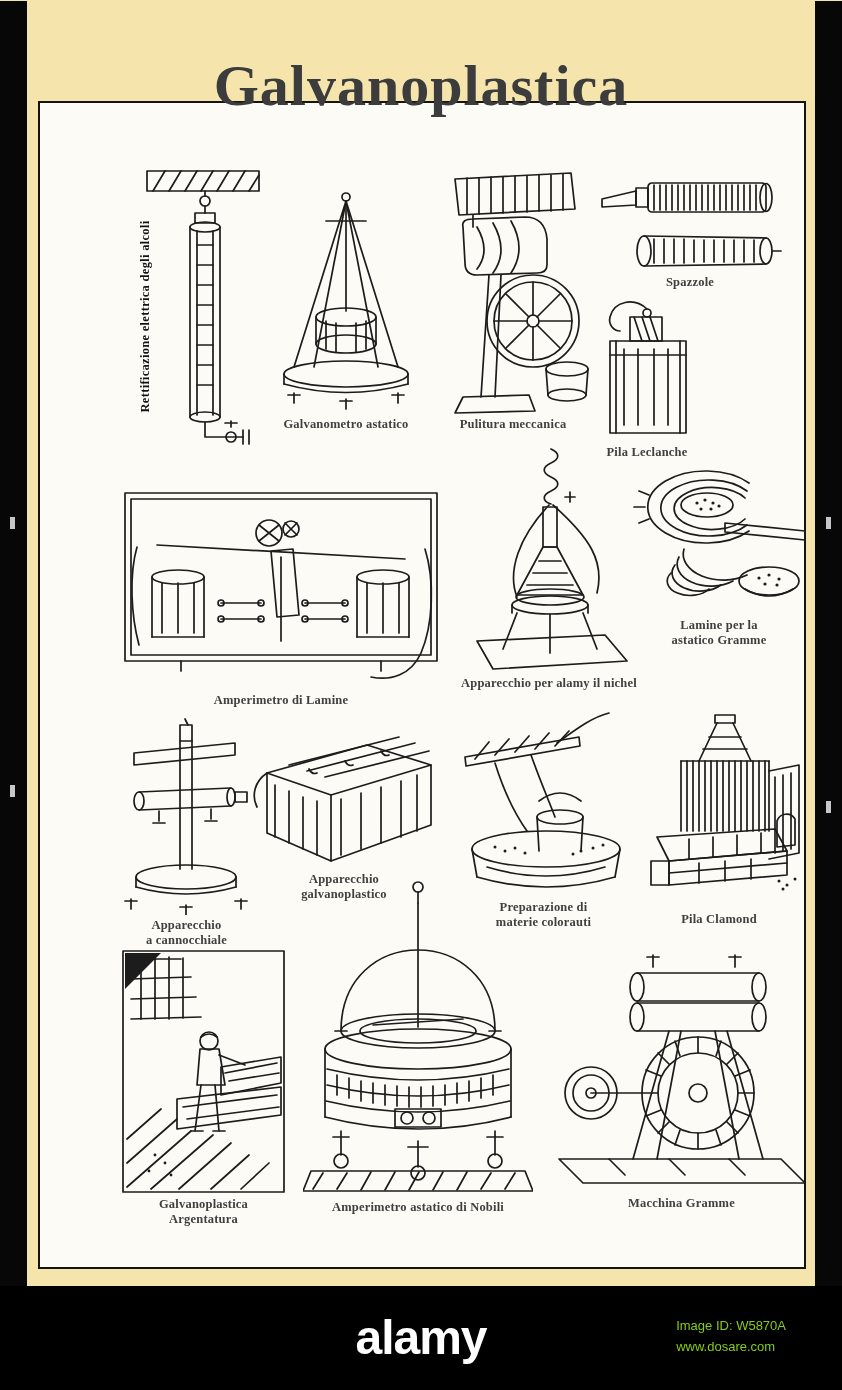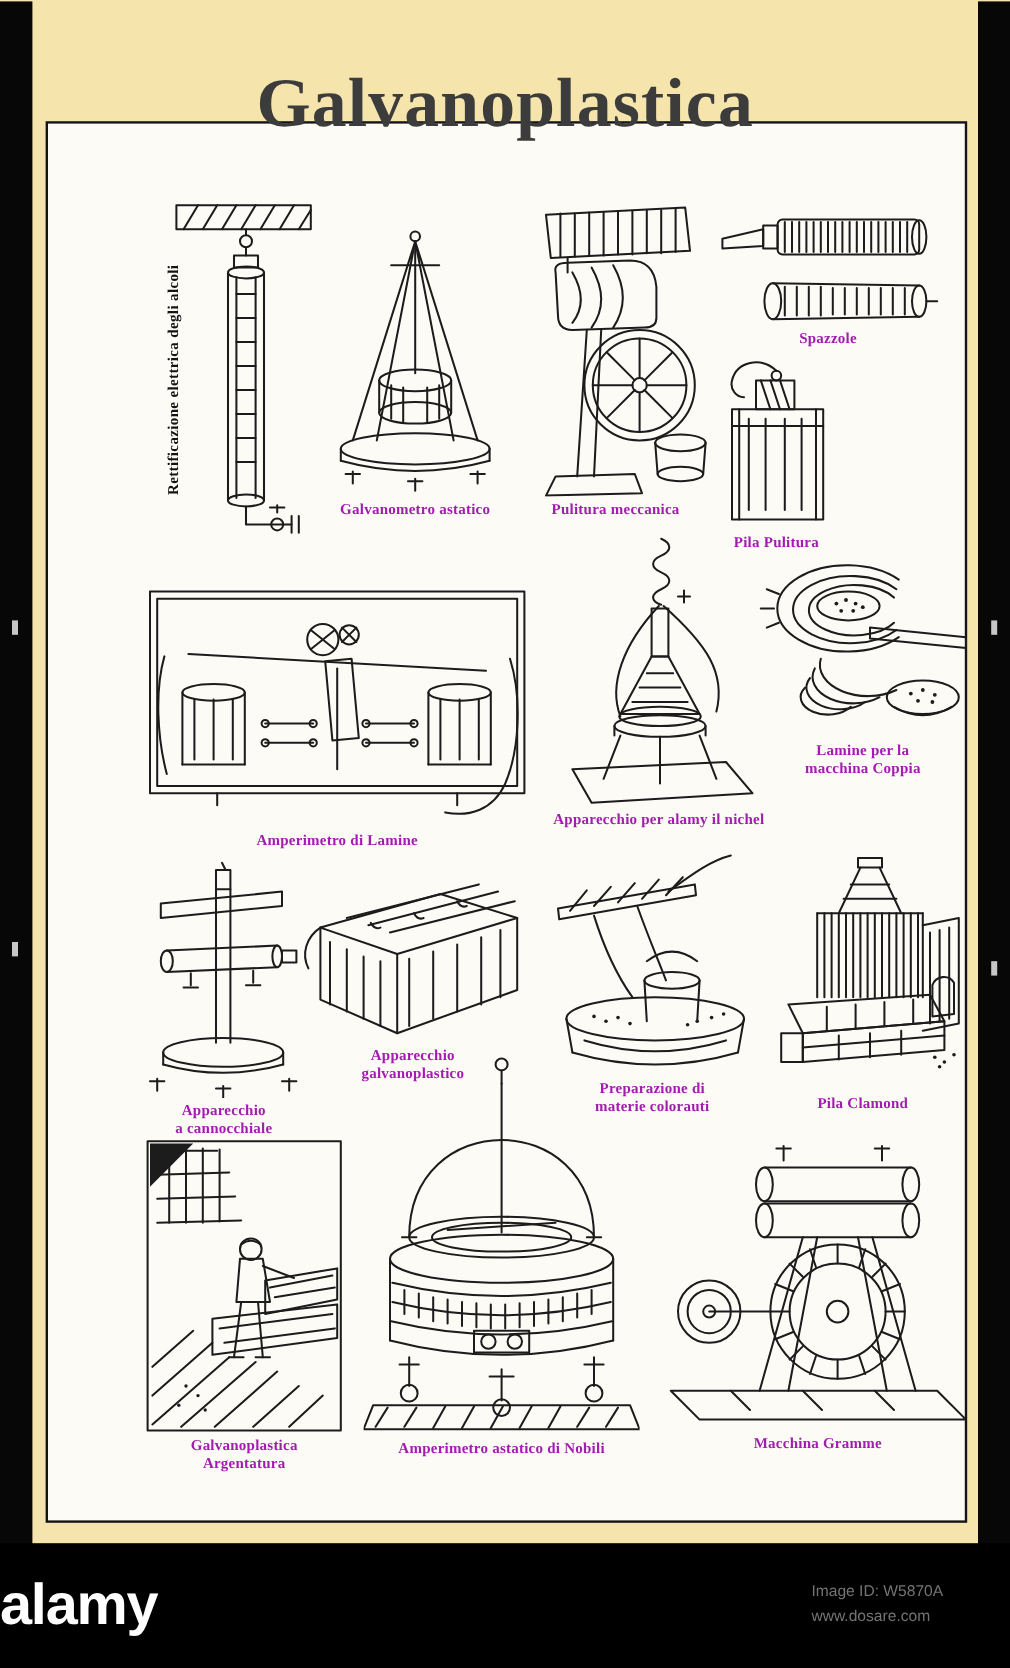--- a/index.html
+++ b/index.html
@@ -8,34 +8,34 @@
   .sidebar{position:absolute;top:0;width:27px;height:1390px;background:#070707;z-index:5;}
   .sidebar.left{left:0}
   .sidebar.right{right:0}
   .wm-mark{position:absolute;width:5px;height:12px;background:#e9e9e9;opacity:.85;}
   .title{position:absolute;top:12px;left:27px;width:788px;text-align:center;
          font-size:58px;font-weight:700;color:#3c3c3c;letter-spacing:1px;z-index:2;}
   .plate{position:absolute;left:38px;top:100px;width:768px;height:1168px;
          background:#fcfbf6;border:2px solid #141414;box-sizing:border-box;z-index:1;}
   .fig{position:absolute;display:flex;flex-direction:column;align-items:center;z-index:3;}
   .cap{font-family:"Liberation Serif",serif;font-weight:700;font-size:12.5px;line-height:1.18;
-       color:#a21caf;text-align:center;white-space:pre-line;margin-top:3px;letter-spacing:.2px;
+       color:#404040;text-align:center;white-space:pre-line;margin-top:3px;letter-spacing:.2px;
        width:max-content;max-width:270px;}
   .vcap{position:absolute;left:-105px;top:144px;width:300px;text-align:center;
         transform:rotate(-90deg);font-weight:700;font-size:12.5px;color:#131313;
         font-family:"Liberation Serif",serif;letter-spacing:.3px;white-space:nowrap;}
   svg.engraving{display:block;}
   svg.engraving *{stroke:#1c1c1c;stroke-width:1.7;fill:none;stroke-linecap:round;stroke-linejoin:round;}
   svg.engraving .dot{fill:#1c1c1c;stroke:none;}
   svg.engraving .fill{fill:#1c1c1c;stroke:none;}
   .footer{position:absolute;left:0;bottom:0;width:842px;height:105px;background:#000;z-index:6;}
-  .alamy-logo{position:absolute;left:0;right:0;top:24px;color:#fff;
+  .alamy-logo{position:absolute;left:0;right:0;top:24px;text-align:center;color:#fff;
               font-family:"Liberation Sans",sans-serif;font-weight:700;font-size:48px;
               letter-spacing:-1px;}
-  .footer-info{position:absolute;right:56px;top:30px;color:#737373;
+  .footer-info{position:absolute;right:56px;top:30px;color:#84cc16;
                font-family:"Liberation Sans",sans-serif;font-size:13px;line-height:1.6;text-align:left;}
 </style>
 </head>
 <body>
 
 <div class="page">
 
   <div class="sidebar left">
     <span class="wm-mark" style="left:10px;top:516px"></span>
     <span class="wm-mark" style="left:10px;top:784px"></span>
@@ -127,21 +127,21 @@
     <svg class="engraving" viewBox="0 0 115 145" width="115" height="145">
       <path d="M57 12 C44 0 24 4 20 20 C18 28 24 34 30 34"></path>
       <circle cx="57" cy="16" r="4"></circle>
       <rect x="40" y="20" width="32" height="24"></rect>
       <path d="M44 20 L52 44 M52 20 L60 44 M60 20 L68 44"></path>
       <rect x="20" y="44" width="76" height="92"></rect>
       <path d="M26 44 V136 M90 44 V136"></path>
       <path d="M34 52 V128 M48 52 V128 M64 52 V128 M78 52 V128"></path>
       <path d="M20 58 H96"></path>
     </svg>
-    <figcaption class="cap">Pila Pulitura</figcaption>
+    <figcaption class="cap">Pila Leclanche</figcaption>
   </figure>
 
 
   <figure class="fig" style="left:80px;top:468px;width:322px">
     <svg class="engraving" viewBox="0 0 320 205" width="320" height="205">
       <rect x="4" y="8" width="312" height="168"></rect>
       <rect x="10" y="14" width="300" height="156"></rect>
       <circle cx="148" cy="48" r="13"></circle>
       <circle cx="170" cy="44" r="8"></circle>
       <path d="M138 40 L158 56 M158 40 L138 56 M164 38 L176 50 M176 38 L164 50"></path>
@@ -211,21 +211,21 @@
       <path d="M42 108 A22 14 0 0 0 80 124"></path>
       <ellipse cx="140" cy="116" rx="30" ry="14"></ellipse>
       <path d="M116 124 Q140 138 164 124"></path>
       <circle cx="130" cy="113" r="1.6" class="dot"></circle>
         <circle cx="140" cy="110" r="1.6" class="dot"></circle>
       <circle cx="150" cy="114" r="1.6" class="dot"></circle>
         <circle cx="136" cy="119" r="1.6" class="dot"></circle>
       <circle cx="148" cy="120" r="1.6" class="dot"></circle>
     </svg>
     <figcaption class="cap">Lamine per la
-macchina Coppia</figcaption>
+astatico Gramme</figcaption>
   </figure>
 
   <figure class="fig" style="left:78px;top:700px;width:137px">
     <svg class="engraving" viewBox="0 0 135 198" width="135" height="198">
       <path d="M66 2 L69 8"></path>
       <rect x="61" y="8" width="12" height="16"></rect>
       <path d="M15 36 L116 26 L116 38 L15 48 Z"></path>
       <path d="M61 24 V152 M73 24 V152"></path>
       <ellipse cx="20" cy="84" rx="5" ry="9"></ellipse>
       <path d="M20 75 L112 71 M20 93 L112 89"></path>

